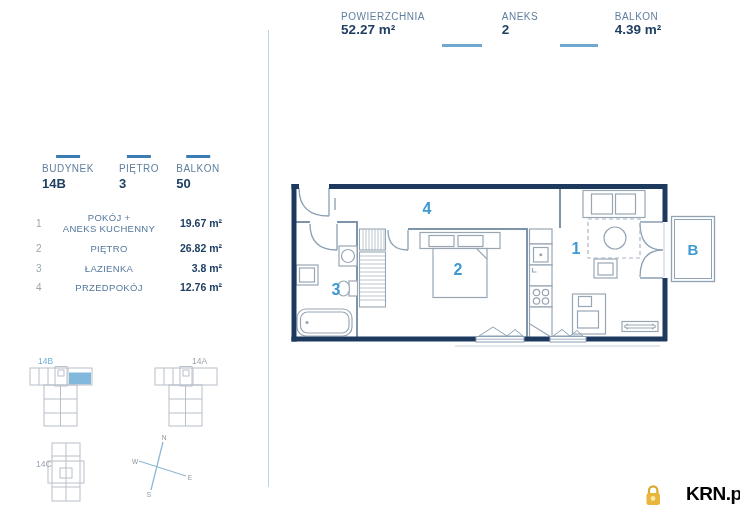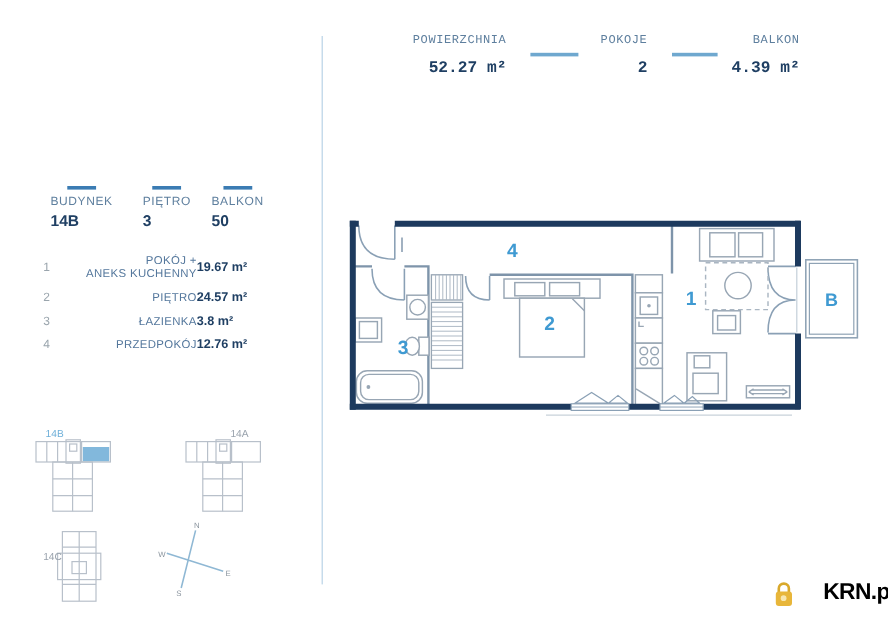--- a/index.html
+++ b/index.html
@@ -1,37 +1,37 @@
 <!DOCTYPE html>
 <html><head>
 <meta charset="utf-8">
 <style>
   html,body{margin:0;padding:0;background:#fff;}
   .page{position:relative;width:740px;height:517px;background:#ffffff;overflow:hidden;
         font-family:"Liberation Sans",sans-serif;}
   .divider{position:absolute;left:268px;top:30px;width:1px;height:457px;background:#b8d3e6;}
 
   
-  .stat{position:absolute;top:29px;text-align:right;transform:translateX(-50%);font-family:Liberation Mono, monospace;}
+  .stat{position:absolute;top:11px;text-align:left;transform:translateX(-50%);}
   .stat-label{font-size:10px;color:#5e7f9e;letter-spacing:.5px;}
-  .stat-value{font-size:13.5px;font-weight:bold;color:#1f3f63;margin-top:10px;}
+  .stat-value{font-size:13.5px;font-weight:bold;color:#1f3f63;margin-top:0;}
   .hsep{position:absolute;top:44px;height:3px;background:#6fa8cf;}
 
   
   .field{position:absolute;top:155px;text-align:left;transform:translateX(-50%);}
   .field-tick{width:24px;height:3px;background:#3b7cb3;margin:0 auto 5px auto;}
   .field-label{font-size:10px;color:#5e7f9e;letter-spacing:.5px;}
   .field-value{font-size:13px;font-weight:bold;color:#1f3f63;margin-top:2px;}
 
   
   .room-row{position:absolute;left:36px;width:186px;display:flex;align-items:center;}
   .room-num{width:18px;font-size:10px;color:#9aa5ad;}
-  .room-name{flex:1;text-align:right;font-size:9.5px;color:#54779c;letter-spacing:.3px;
+  .room-name{flex:1;text-align:center;font-size:9.5px;color:#54779c;letter-spacing:.3px;
              white-space:pre-line;line-height:11px;}
-  .room-area{width:58px;font-size:10.5px;font-weight:bold;color:#1f3f63;}
+  .room-area{width:58px;text-align:right;font-size:10.5px;font-weight:bold;color:#1f3f63;}
 
   .plan-svg{position:absolute;left:280px;top:175px;width:450px;height:180px;}
   .site-svg{position:absolute;left:20px;top:350px;width:225px;height:160px;}
 
   
   .logo{position:absolute;left:643px;top:482px;display:flex;align-items:flex-start;}
   .logo-text{font-size:19px;font-weight:bold;color:#000000;letter-spacing:-0.5px;line-height:24px;margin-left:23px;}
 
   svg text.roomlbl{font-size:16px;font-weight:bold;fill:#3f9ad2;text-anchor:middle;
                    font-family:"Liberation Sans",sans-serif;}
@@ -46,21 +46,21 @@
 <div class="page">
 
   <div class="divider"></div>
 
   <div class="stat" style="left:383px;">
     <div class="stat-label">POWIERZCHNIA</div>
     <div class="stat-value">52.27 m²</div>
   </div>
   <div class="hsep" style="left:442px;width:40px;"></div>
   <div class="stat" style="left:520px;">
-    <div class="stat-label">POKOJE</div>
+    <div class="stat-label">ANEKS</div>
     <div class="stat-value">2</div>
   </div>
   <div class="hsep" style="left:560px;width:38px;"></div>
   <div class="stat" style="left:638px;">
     <div class="stat-label">BALKON</div>
     <div class="stat-value">4.39 m²</div>
   </div>
 
   <div class="field" style="left:68px;">
     <div class="field-tick"></div>
@@ -80,21 +80,21 @@
 
   <div class="room-row" style="top:210px;height:26px;">
     <span class="room-num">1</span>
     <span class="room-name">POKÓJ +
 ANEKS KUCHENNY</span>
     <span class="room-area">19.67 m²</span>
   </div>
   <div class="room-row" style="top:241px;height:14px;">
     <span class="room-num">2</span>
     <span class="room-name">PIĘTRO</span>
-    <span class="room-area">24.57 m²</span>
+    <span class="room-area">26.82 m²</span>
   </div>
   <div class="room-row" style="top:261px;height:14px;">
     <span class="room-num">3</span>
     <span class="room-name">ŁAZIENKA</span>
     <span class="room-area">3.8 m²</span>
   </div>
   <div class="room-row" style="top:280px;height:14px;">
     <span class="room-num">4</span>
     <span class="room-name">PRZEDPOKÓJ</span>
     <span class="room-area">12.76 m²</span>

